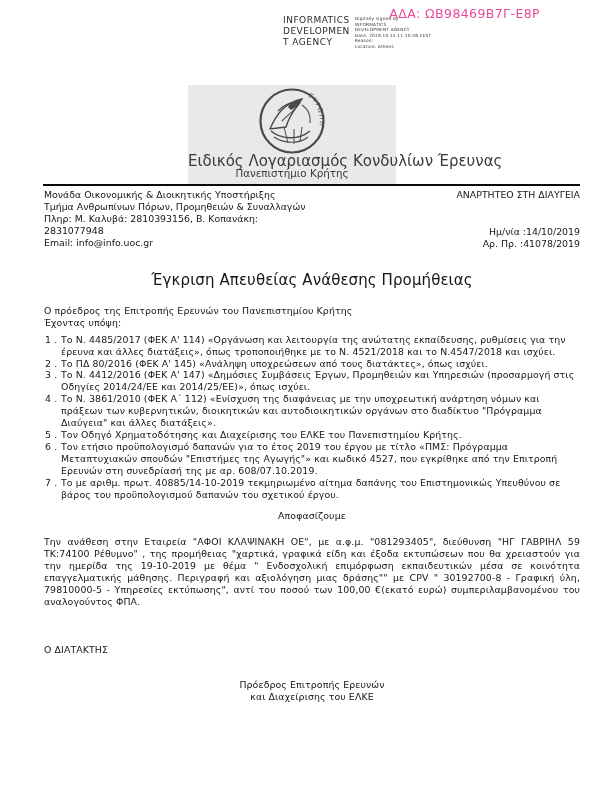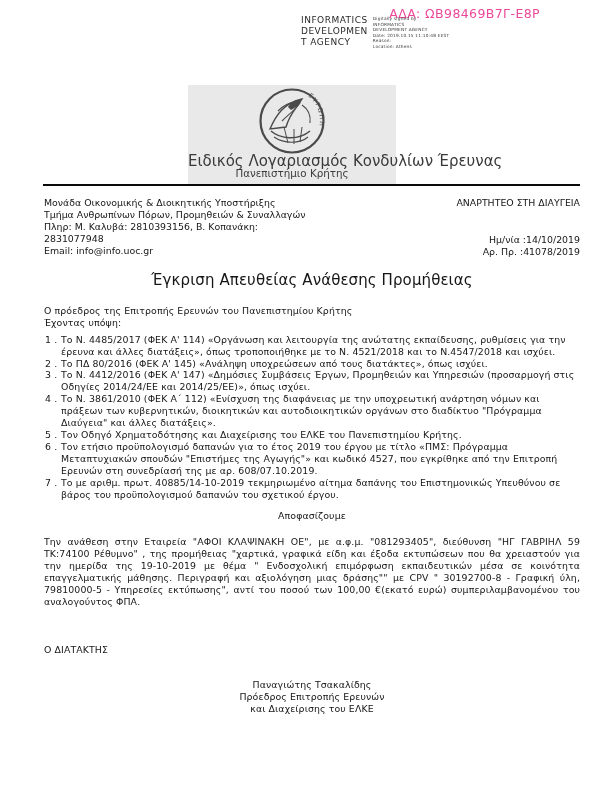--- a/index.html
+++ b/index.html
@@ -13,21 +13,21 @@
   .page { position: relative; width: 612px; height: 792px; }
 
   
   .ada {
     position: absolute; top: 6px; left: 0; width: 540px;
     text-align: right;
     font-size: 12.5px; letter-spacing: 0.4px; color: #ec4899;
   }
 
   
-  .stamp { position: absolute; left: 301px; top: 15px; display: flex; gap: 5px; }
+  .stamp { position: absolute; left: 283px; top: 15px; display: flex; gap: 5px; }
   .stamp-name {
     font-size: 9px; line-height: 11px; letter-spacing: 0.5px;
     white-space: pre-line; color: #2a2a2a;
   }
   .stamp-details {
     font-size: 4.3px; line-height: 5.6px; letter-spacing: 0.2px;
     white-space: pre-line; color: #3a3a3a; padding-top: 1px;
   }
 
   
@@ -37,21 +37,21 @@
   }
   .logo-box svg { display: block; margin: 2px auto 0 auto; }
   .logo-line1 { font-size: 15px; line-height: 12px; color: #3a3a3a; white-space: nowrap; }
   .logo-line2 { font-size: 10.3px; line-height: 12px; color: #3a3a3a; white-space: nowrap; }
 
   
   .rule { position: absolute; left: 43px; top: 184px; width: 537px; height: 2px; background: #0a0a0a; }
 
   
   .info-row {
-    position: absolute; left: 44px; top: 197px; width: 536px;
+    position: absolute; left: 44px; top: 189px; width: 536px;
     display: flex; justify-content: space-between;
     font-size: 9.4px; line-height: 12px;
   }
   .info-right { text-align: right; }
   .info-right .dates { margin-top: 25px; }
 
   
   .content {
     position: absolute; left: 44px; top: 275px; width: 536px;
     font-size: 9.4px; line-height: 11.9px; letter-spacing: 0.1px;
@@ -155,19 +155,18 @@
       <li>Το με αριθμ. πρωτ. 40885/14-10-2019 τεκμηριωμένο αίτημα δαπάνης του Επιστημονικώς Υπευθύνου σε βάρος του προϋπολογισμού δαπανών του σχετικού έργου.</li>
     </ol>
 
     <div class="decision-heading">Αποφασίζουμε</div>
 
     <p class="decision-body">Την ανάθεση στην Εταιρεία "ΑΦΟΙ ΚΛΑΨΙΝΑΚΗ ΟΕ", με α.φ.μ. "081293405", διεύθυνση "ΗΓ ΓΑΒΡΙΗΛ 59 ΤΚ:74100 Ρέθυμνο" , της προμήθειας "χαρτικά, γραφικά είδη και έξοδα εκτυπώσεων που θα χρειαστούν για την ημερίδα της 19-10-2019 με θέμα " Ενδοσχολική επιμόρφωση εκπαιδευτικών μέσα σε κοινότητα επαγγελματικής μάθησης. Περιγραφή και αξιολόγηση μιας δράσης""  με CPV " 30192700-8 - Γραφική ύλη, 79810000-5 - Υπηρεσίες εκτύπωσης", αντί του ποσού των 100,00 €(εκατό ευρώ) συμπεριλαμβανομένου του αναλογούντος ΦΠΑ.</p>
 
     <div class="signer-heading">Ο ΔΙΑΤΑΚΤΗΣ</div>
 
     <div class="signature">
-      <div>Παναγιώτης Τσακαλίδης</div>
       <div>Πρόεδρος Επιτροπής Ερευνών</div>
       <div>και Διαχείρισης του ΕΛΚΕ</div>
     </div>
   </div>
 
 </div>
 
 </body></html>

